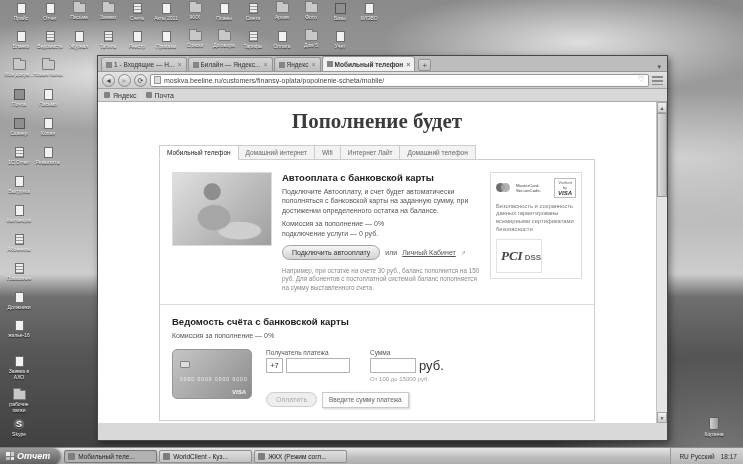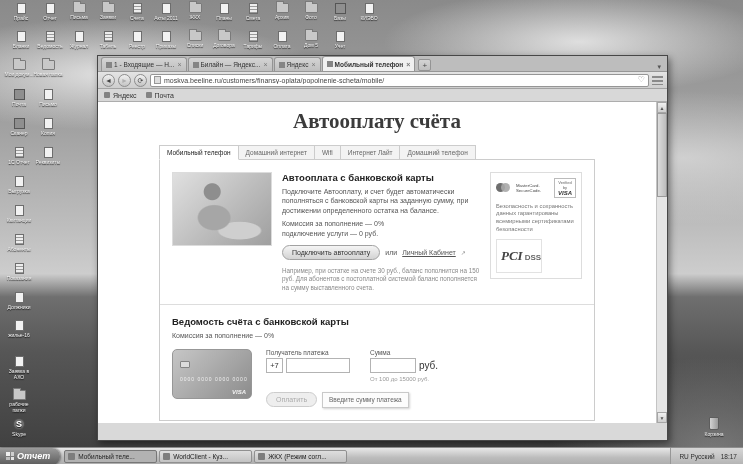--- a/index.html
+++ b/index.html
@@ -120,21 +120,21 @@
   .chip { position:absolute; left:7px; top:11px; width:10px; height:7px; background:#dcdcdc; border:1px solid #848484; border-radius:1px; }
   .card-num { position:absolute; left:7px; top:26px; font-size:5px; letter-spacing:1px; color:#efefef; }
   .card-brand { position:absolute; right:5px; bottom:3px; font-size:6px; font-weight:bold; font-style:italic; color:#f2f2f2; }
   .frow { display:flex; gap:20px; }
   .fgroup label { display:block; font-size:6.5px; color:#555; margin-bottom:2px; }
   .inputs { display:flex; align-items:center; gap:3px; }
   .prefix { width:17px; height:15px; border:1px solid #b3b3b3; background:#fff; font-size:7.5px; color:#333;
             display:flex; align-items:center; justify-content:center; }
   .txt { width:64px; height:15px; border:1px solid #b3b3b3; font-size:7.5px; padding:0 2px; font-family:"Liberation Sans",sans-serif; }
   .amount { width:46px; }
-  .rub { font-size:10px; color:#333; }
+  .rub { font-size:13px; color:#333; }
   .hint { font-size:6px; color:#999; margin-top:3px; }
   .payrow { display:flex; align-items:flex-start; gap:5px; margin-top:10px; }
   .pill.disabled { color:#ababab; background:#eee; border-color:#ccc; }
   .tooltip { border:1px solid #c9c9c9; background:#fcfcfc; box-shadow:1px 1px 2px rgba(0,0,0,.18);
              padding:2px 6px; font-size:6.5px; color:#666; line-height:1.55; }
   
   .taskbar { position:absolute; left:0; bottom:0; width:100%; height:17px; z-index:50; display:flex; align-items:center;
              background:linear-gradient(#e8e8e8,#bcbcbc 60%,#aeaeae); border-top:1px solid #8d8d8d; }
   .start { height:17px; padding:0 10px 0 6px; border-radius:0 8px 8px 0; display:flex; align-items:center; gap:3px;
            background:linear-gradient(#9b9b9b,#5c5c5c); color:#fff; font-weight:bold; font-style:italic; font-size:9px;
@@ -381,21 +381,21 @@
         <span class="bm-ico"></span>
         <span>Почта</span>
       </span>
     </div>
 
     <div class="content">
       <div class="page">
         <div class="page-inner">
 
           <div class="ptitle">
-            <div>Автооплату счёта</div>
+            <div>Пополнение будет</div>
           </div>
 
           <div class="ptabs">
             <span class="ptab active">Мобильный телефон</span>
             <span class="ptab">Домашний интернет</span>
             <span class="ptab">Wifi</span>
             <span class="ptab">Интернет Лайт</span>
             <span class="ptab">Домашний телефон</span>
           </div>
 

